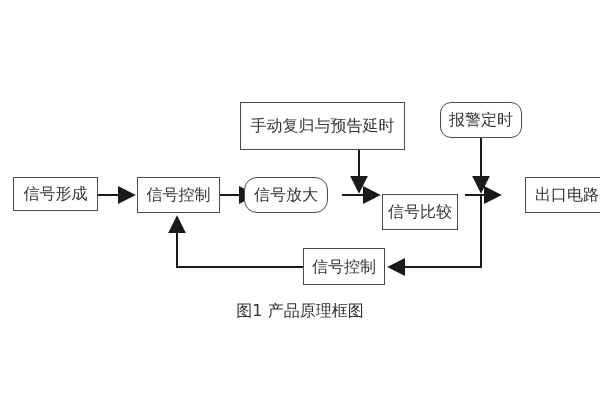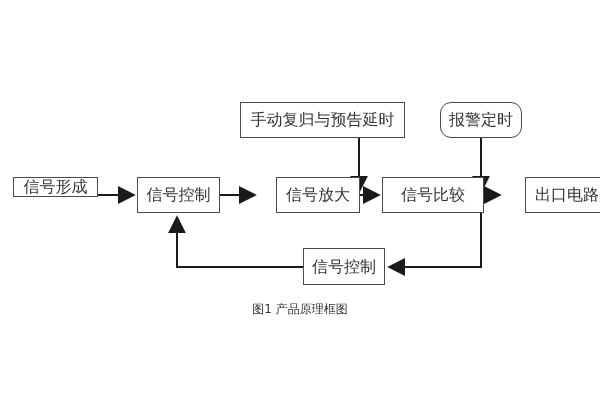--- a/index.html
+++ b/index.html
@@ -35,30 +35,30 @@
     justify-content: center;
     white-space: nowrap;
   }
   .caption {
     position: absolute;
     left: 0;
     top: 301px;
     width: 600px;
     text-align: center;
     color: #333333;
-    font-size: 12px;
+    font-size: 16px;
   }
   
-  .b-formation { left: 13px;  top: 177px; width: 85px; height: 20px; text-align: right; }
+  .b-formation { left: 13px;  top: 177px; width: 85px; height: 34px; text-align: right; }
   .b-memory    { left: 137px; top: 177px; width: 83px; height: 36px; }
-  .b-amplify   { left: 276px; top: 177px; width: 84px; height: 36px; }
-  .b-compare   { left: 382px; top: 177px; width: 102px; height: 36px; }
+  .b-amplify   { left: 244px; top: 177px; width: 84px; height: 36px; border-radius: 13px; }
+  .b-compare   { left: 382px; top: 194px; width: 76px; height: 36px; }
   .b-output    { left: 503px; top: 177px; width: 84px; height: 36px; margin-left: 22px; }
   
-  .b-reset     { left: 240px; top: 102px; width: 165px; height: 36px; }
+  .b-reset     { left: 240px; top: 102px; width: 165px; height: 48px; }
   .b-alarm     { left: 440px; top: 102px; width: 82px;  height: 36px; border-radius: 11px; }
   
   .b-control   { left: 303px; top: 248px; width: 82px;  height: 37px; }
 </style>
 </head>
 <body>
 
 <div class="stage">
 
   <svg class="wires" viewBox="0 0 600 400">

